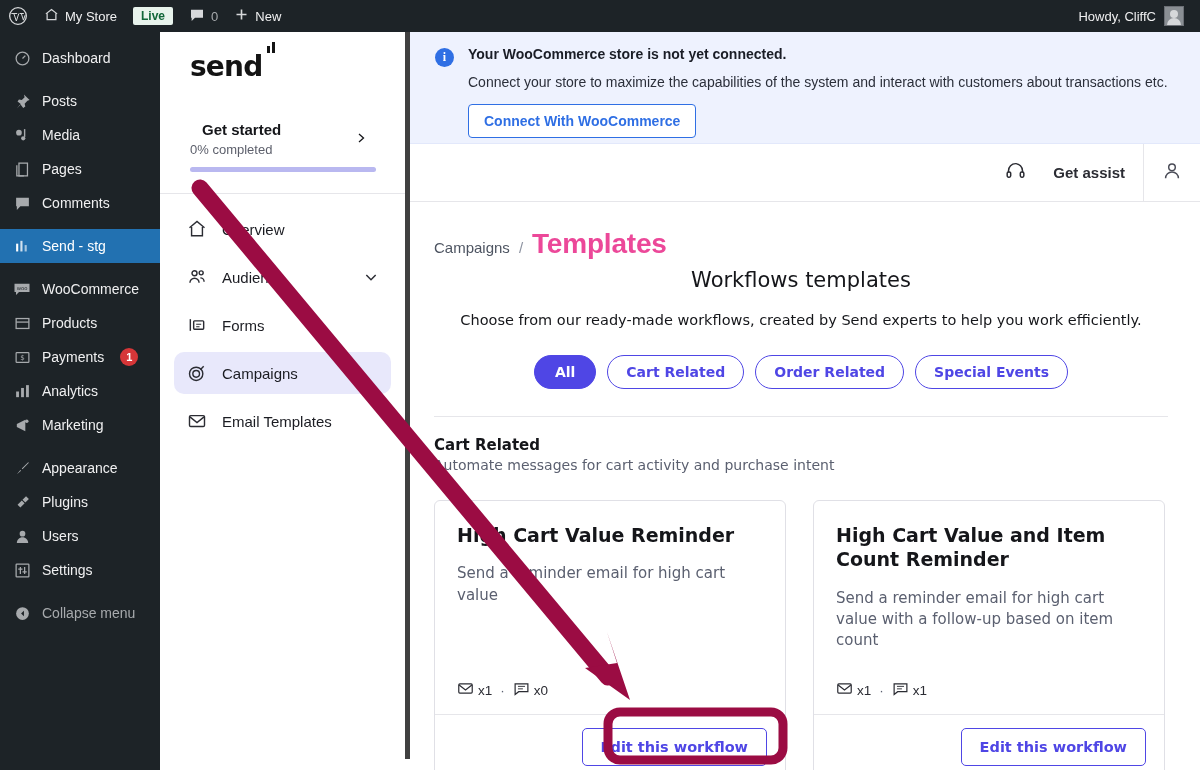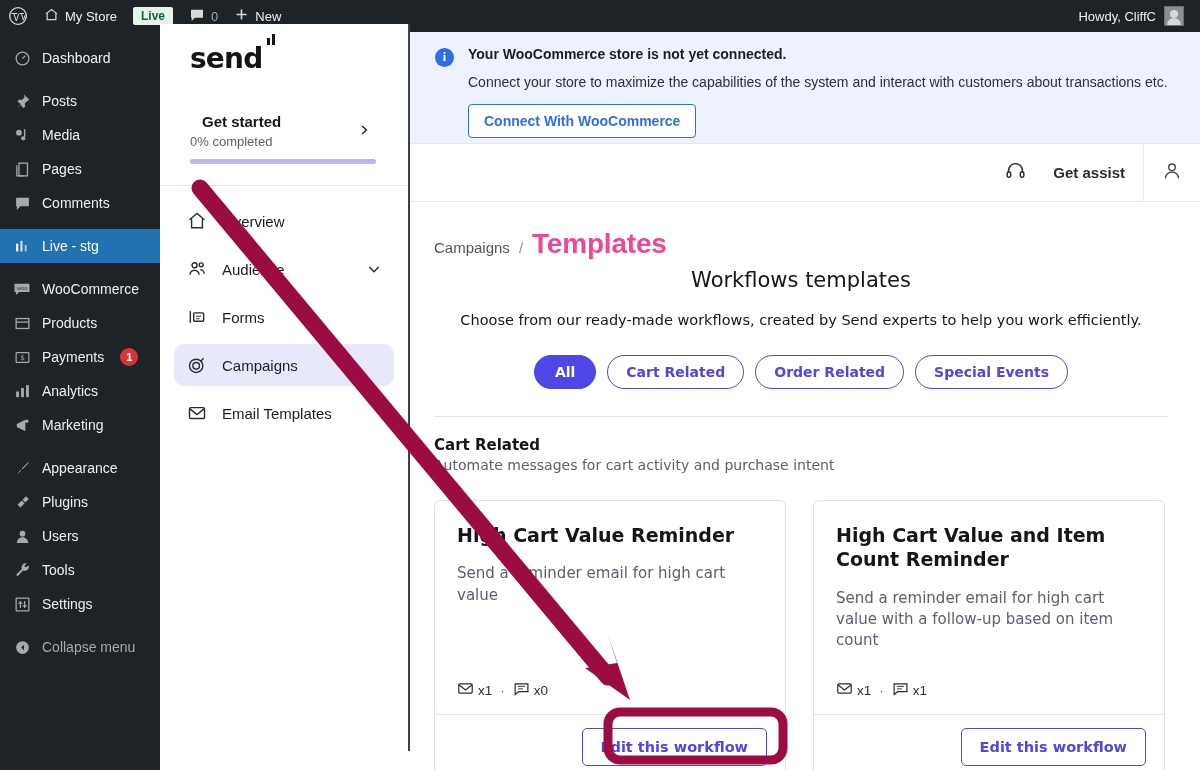--- a/index.html
+++ b/index.html
@@ -51,22 +51,22 @@
   .wp-item.dim { color:#a7aaad; }
   .wp-badge {
     background:#d63638; color:#fff; font-size:11px; font-weight:600;
     min-width:18px; height:18px; border-radius:9px; display:inline-flex;
     align-items:center; justify-content:center; padding:0 5px; margin-left:6px;
   }
   .wp-gap { height:9px; }
 
   
   #sendside {
-    position:absolute; top:24px; left:160px; width:250px; height:727px;
-    background:#fff; border-right:2px solid #404040;
+    position:absolute; top:32px; left:160px; width:250px; height:727px;
+    background:#fff; border-right:5px solid #404040;
   }
   .send-logo { padding:18px 0 0 30px; }
   .send-wordmark {
     font-size:28px; font-weight:700; letter-spacing:-0.8px; color:#141414;
     font-family:"DejaVu Sans", sans-serif; position:relative; display:inline-block;
   }
   .send-bars { position:absolute; right:-14px; top:0px; display:flex; align-items:flex-end; gap:2px; height:15px;}
   .send-bars i { display:block; width:3px; background:#141414; }
 
   .getstarted { padding:38px 18px 0 30px; position:relative; }
@@ -259,21 +259,21 @@
     </div>
 
     <div class="wp-item active sep">
       <span class="wpicon">
         <svg width="17" height="17" viewBox="0 0 24 24" fill="currentColor">
           <rect x="3" y="8" width="3" height="11"></rect>
             <rect x="9" y="4" width="3" height="15" opacity="0.8"></rect>
             <rect x="15" y="10" width="3" height="9" opacity="0.6"></rect>
         </svg>
         </span>
-      <span>Live - stg</span>
+      <span>Send - stg</span>
     </div>
 
     <div class="wp-item sep">
       <span class="wpicon">
         <svg width="18" height="18" viewBox="0 0 24 24" fill="currentColor">
           <path d="M2 5h20v11H8l-4 4v-4H2z"></path>
           <text x="12" y="13" font-size="7" text-anchor="middle" fill="#1d2327" font-family="DejaVu Sans">woo</text>
         </svg>
         </span>
       <span>WooCommerce</span>
@@ -342,28 +342,20 @@
     <div class="wp-item">
       <span class="wpicon">
         <svg width="17" height="17" viewBox="0 0 24 24" fill="currentColor">
           <circle cx="12" cy="8" r="4"></circle>
             <path d="M4 21c0-4.4 3.6-8 8-8s8 3.6 8 8z"></path>
         </svg>
         </span>
       <span>Users</span>
     </div>
 
-    <div class="wp-item">
-      <span class="wpicon">
-        <svg width="17" height="17" viewBox="0 0 24 24" fill="currentColor">
-          <path d="M21 5a6 6 0 01-8 7L5 20l-2-2 8-8a6 6 0 017-8l-3.5 3.5 2 2z"></path>
-        </svg>
-        </span>
-      <span>Tools</span>
-    </div>
 
     <div class="wp-item">
       <span class="wpicon">
         <svg width="17" height="17" viewBox="0 0 24 24" fill="none" stroke="currentColor" stroke-width="1.8">
           <rect x="3" y="3" width="18" height="18" rx="1"></rect>
             <path d="M9 7v10M15 7v10M6 10h6M12 14h6"></path>
         </svg>
         </span>
       <span>Settings</span>
     </div>

